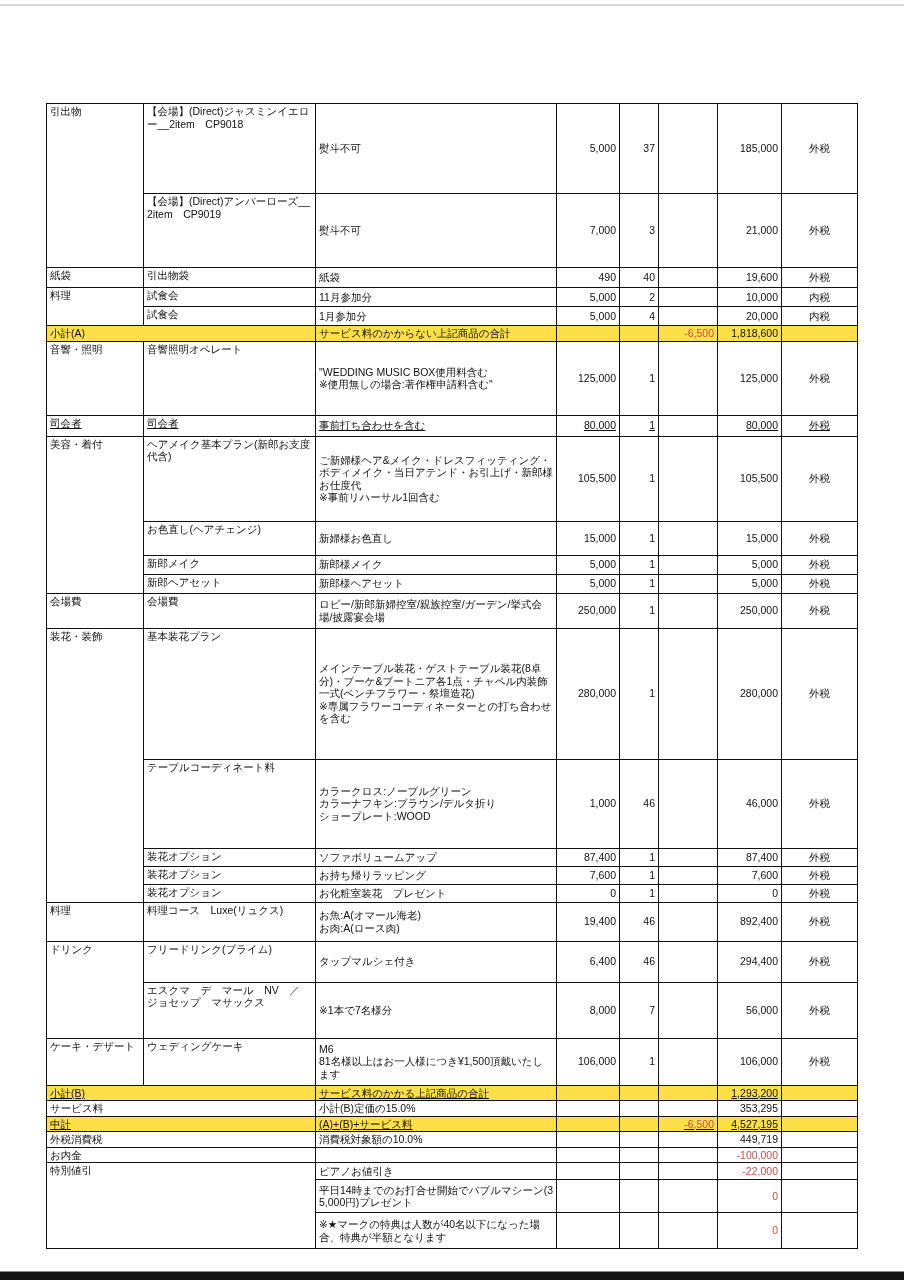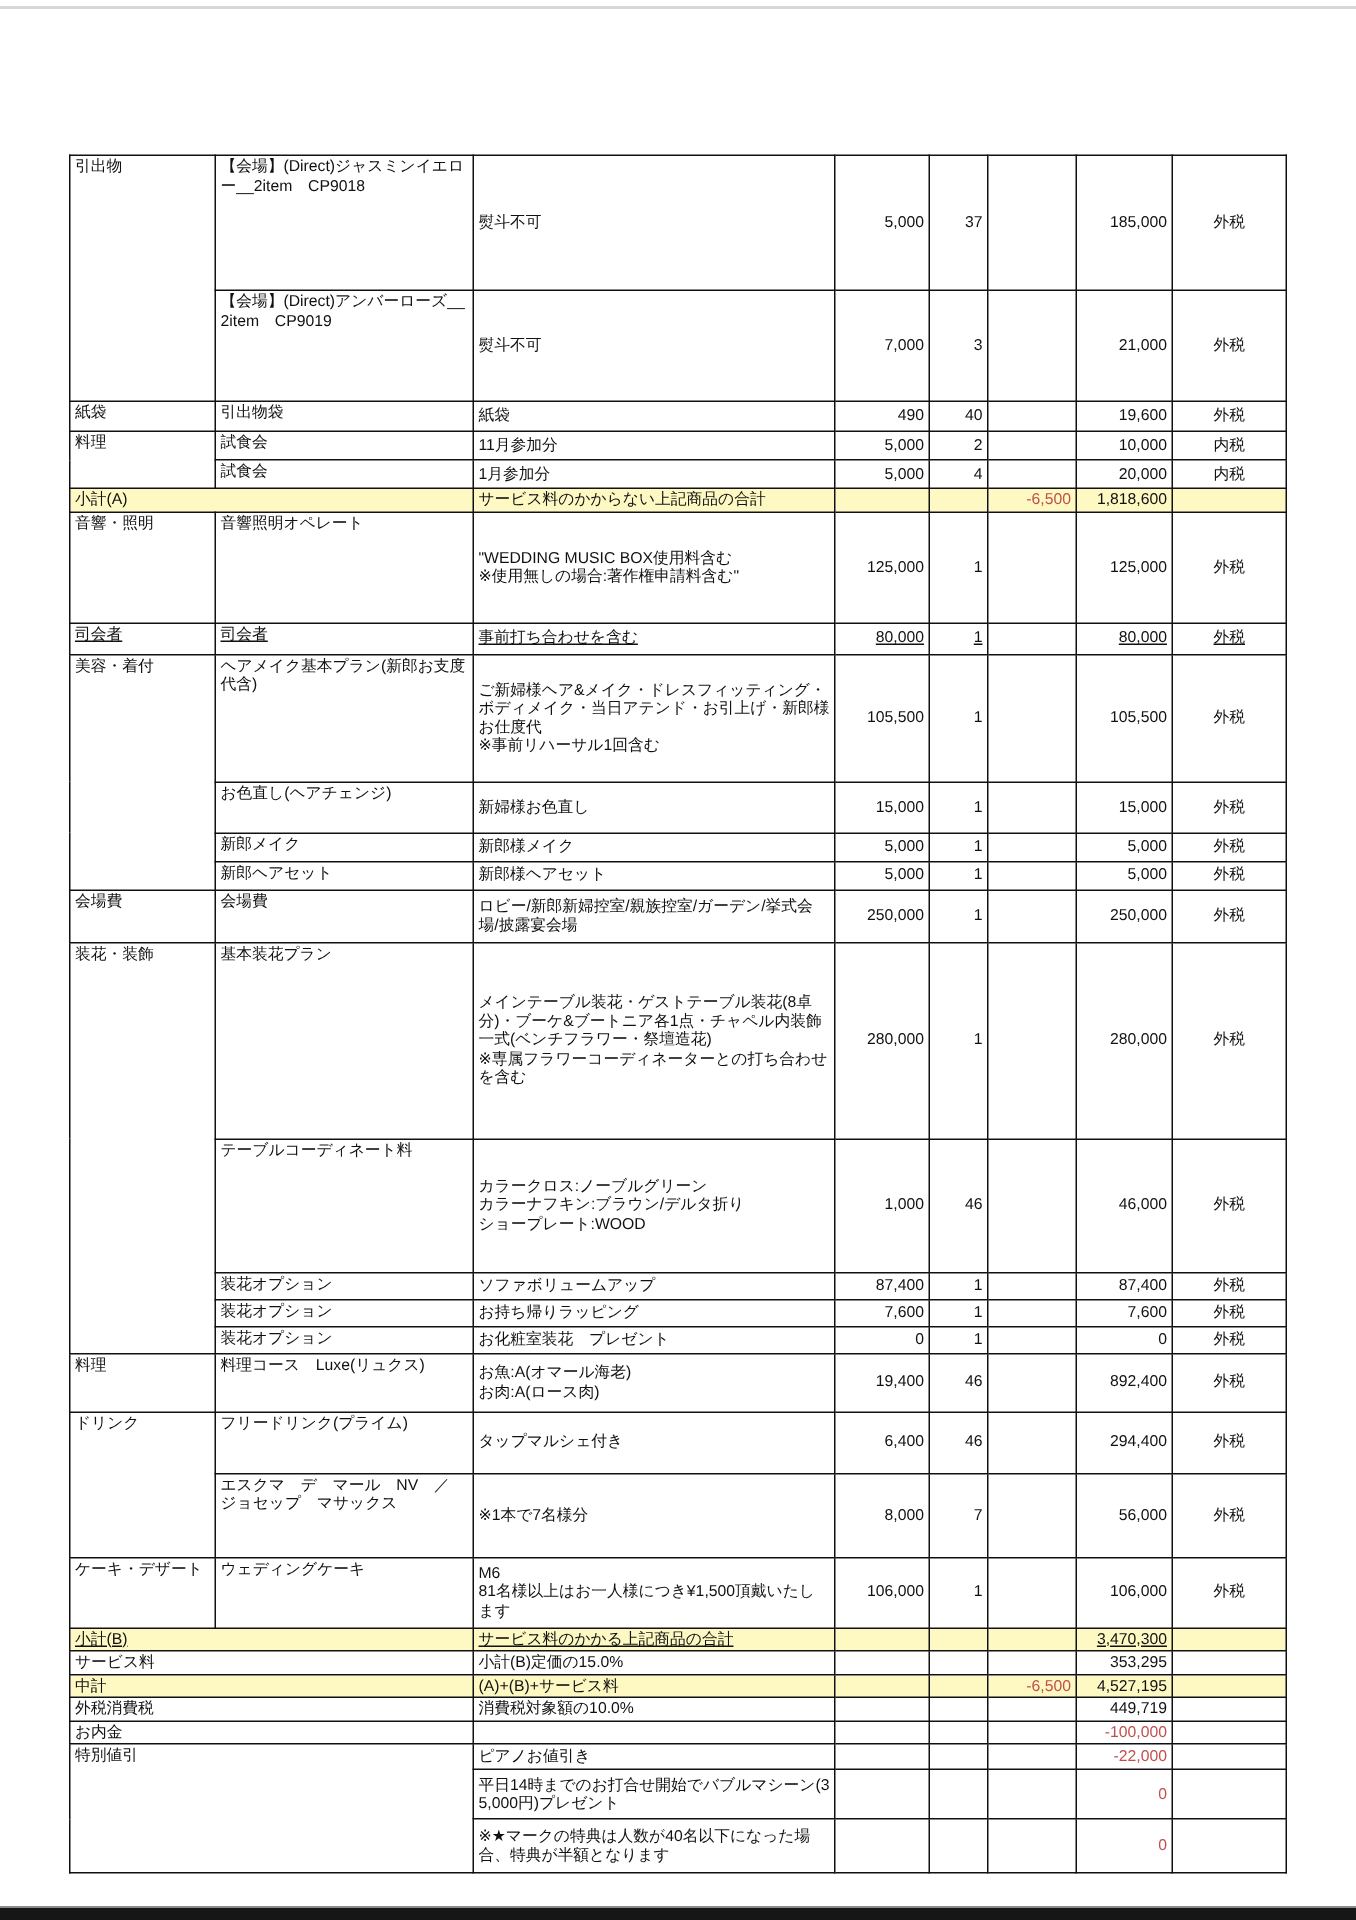--- a/index.html
+++ b/index.html
@@ -10,21 +10,21 @@
   #estimate-table{position:absolute;left:46px;top:103px;width:811px;border-collapse:collapse;
                   table-layout:fixed;border:1px solid #111;}
   #estimate-table td{border:1px solid #111;padding:1px 3px;font-size:10.5px;line-height:12.5px;
                      overflow:hidden;word-break:break-all;}
   td.cat{vertical-align:top;margin-top:28px;}
   td.item{vertical-align:top;white-space:pre-line;}
   td.label{vertical-align:middle;}
   td.desc{vertical-align:middle;white-space:pre-line;}
   td.num{text-align:right;vertical-align:middle;padding-right:5px;white-space:nowrap;}
   td.tax{text-align:center;vertical-align:middle;}
-  tr.band td{background:#fef9c3;}
+  tr.band td{background:#fde047;}
   .red{color:#c0504d;}
 </style>
 </head>
 <body>
 
 <div id="page">
   <div id="top-line" style="background: rgb(216, 216, 216);"></div>
   <table id="estimate-table">
     <colgroup>
       <col style="width:97px">
@@ -253,33 +253,33 @@
           <td class="num red"></td>
           <td class="num">106,000</td>
           <td class="tax">外税</td>
         </tr>
         <tr class="band" style="height: 14px; text-decoration: underline;">
           <td class="label" colspan="2">小計(B)</td>
           <td class="desc">サービス料のかかる上記商品の合計</td>
           <td class="num"></td>
           <td class="num"></td>
           <td class="num red"></td>
-          <td class="num">3,470,300</td>
+          <td class="num">1,293,200</td>
           <td class="tax"></td>
         </tr>
         <tr style="height: 13px;">
           <td class="label" colspan="2">サービス料</td>
           <td class="desc">小計(B)定価の15.0%</td>
           <td class="num"></td>
           <td class="num"></td>
           <td class="num red"></td>
           <td class="num">353,295</td>
           <td class="tax"></td>
         </tr>
-        <tr class="band" style="height: 14px;">
+        <tr class="band" style="height: 14px; text-decoration: underline;">
           <td class="label" colspan="2">中計</td>
           <td class="desc">(A)+(B)+サービス料</td>
           <td class="num"></td>
           <td class="num"></td>
           <td class="num red">-6,500</td>
           <td class="num">4,527,195</td>
           <td class="tax"></td>
         </tr>
         <tr style="height: 13px;">
           <td class="label" colspan="2">外税消費税</td>

